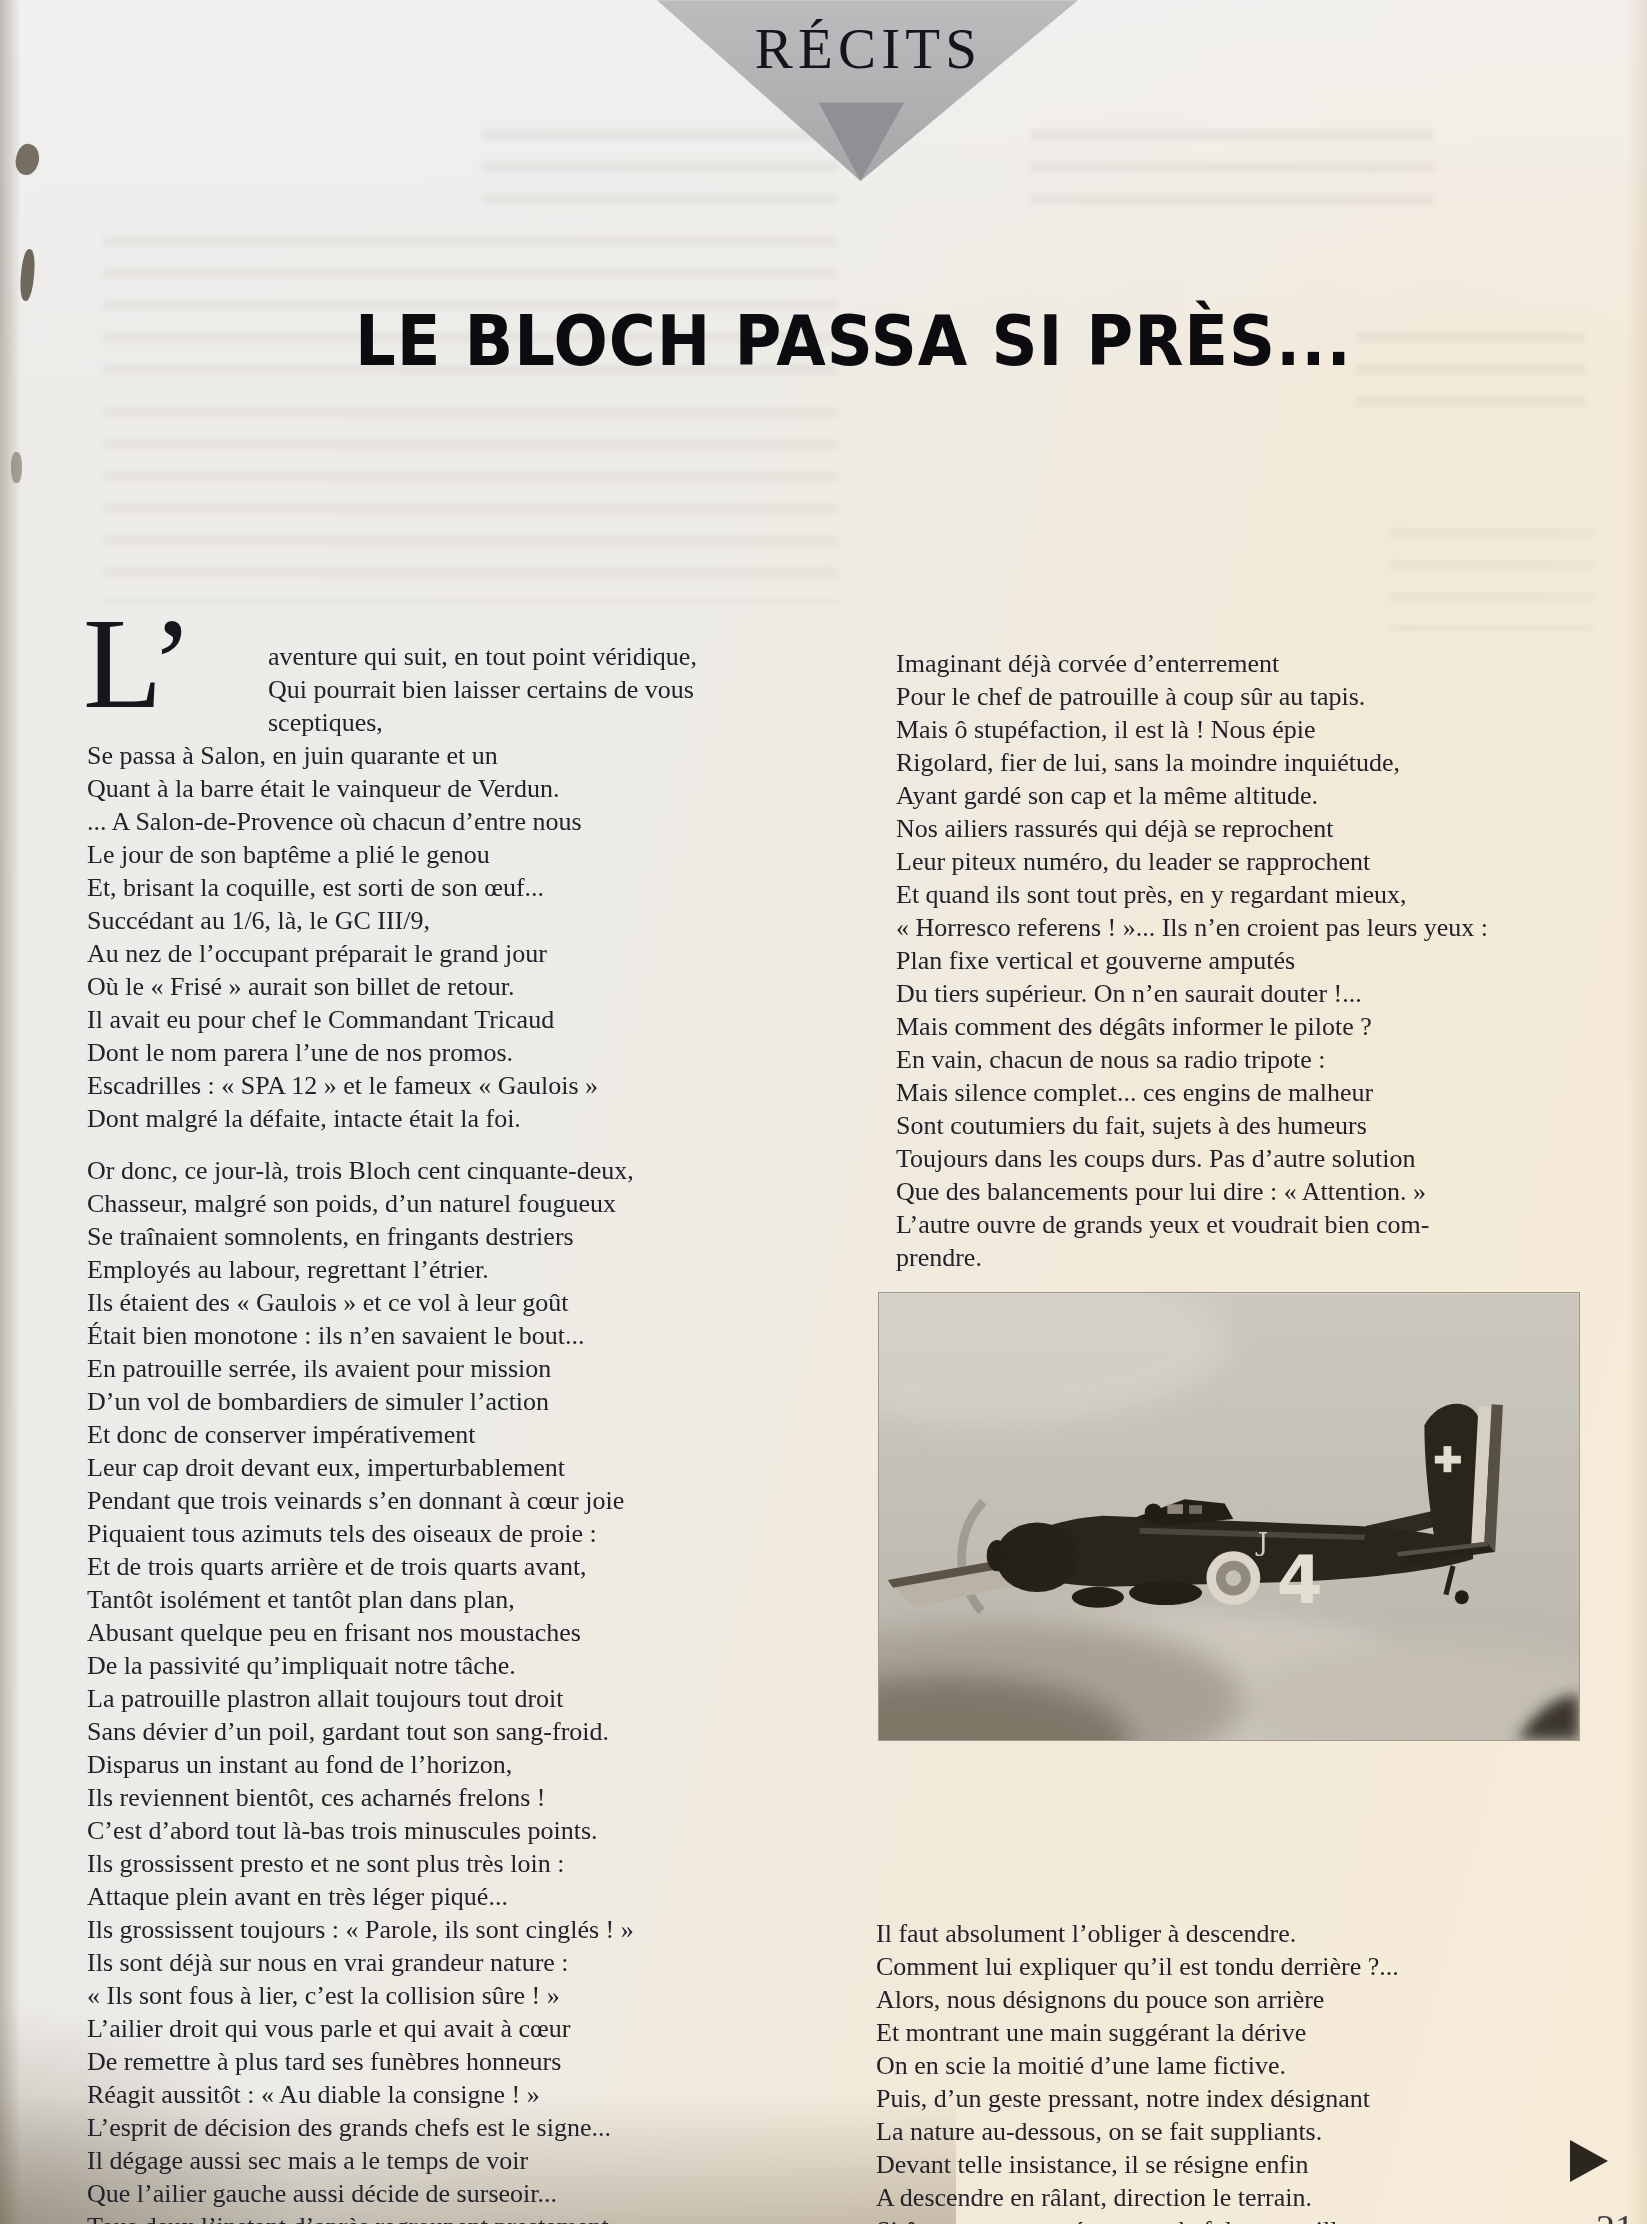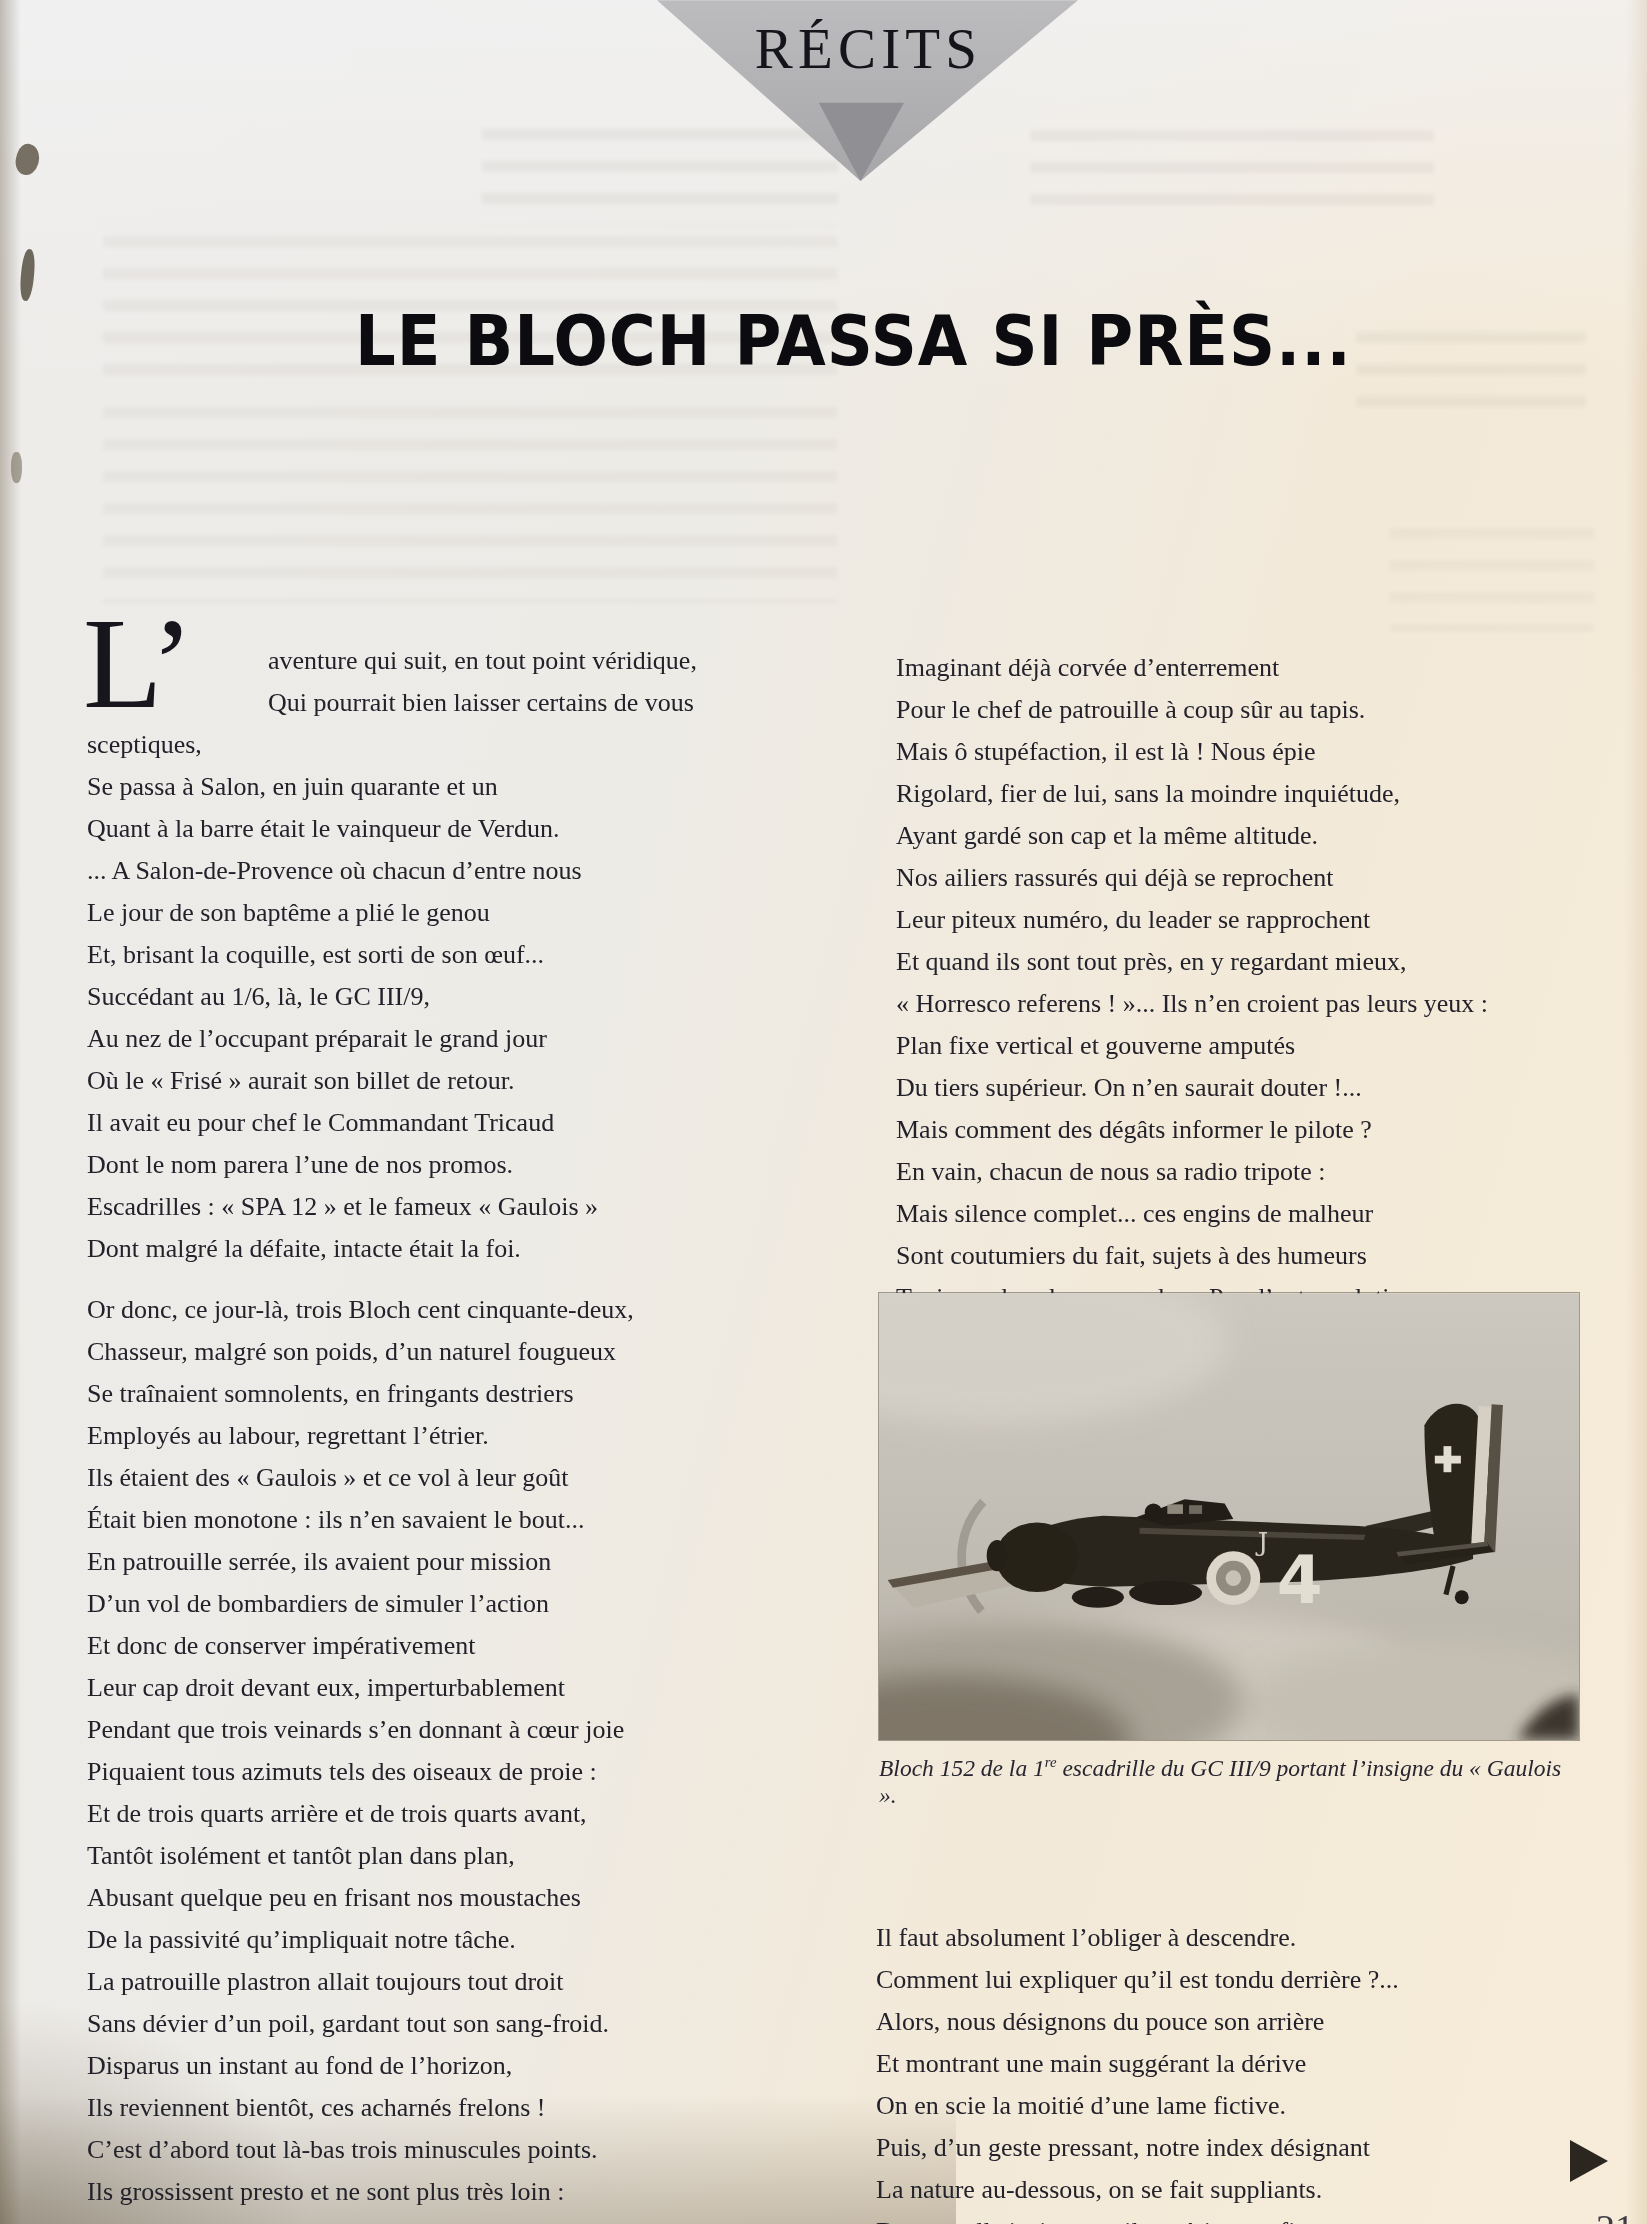--- a/index.html
+++ b/index.html
@@ -39,21 +39,21 @@
   
   .diamond{position:absolute;left:624px;top:0;width:487px;height:196px;}
   .kicker{position:absolute;left:634px;top:15.6px;width:469px;text-align:center;
     font-size:57px;letter-spacing:5.2px;color:#14141b;font-weight:normal;}
   .title{position:absolute;left:355px;top:301px;width:991px;
     font-family:"DejaVu Sans", sans-serif;font-weight:bold;font-size:64px;
     letter-spacing:0.9px;color:#0c0c10;transform:scaleY(1.08);transform-origin:top left;white-space:nowrap;}
   .author{position:absolute;left:1121px;top:466px;width:474px;text-align:right;
     font-style:italic;font-size:32px;color:#1c1b24;}
   
-  .poem{margin:0;font-size:26px;line-height:42px;white-space:pre-line;color:#23222b;}
+  .poem{margin:0;font-size:26px;line-height:33px;white-space:pre-line;color:#23222b;}
   .leftcol{position:absolute;left:87px;top:640px;width:763px;}
   .dropfloat{float:left;width:181px;height:70px;}
   .stanza2{margin-top:19px;}
   .dropcap{position:absolute;left:83px;top:598px;font-size:130px;line-height:1;
     color:#17161d;font-family:"Liberation Serif",serif;}
   .rightcol1{position:absolute;left:876px;top:647px;width:765px;margin-left:20px;}
   .rightcol2{position:absolute;left:876px;top:1917px;width:765px;font-family:Liberation Serif, serif;}
   
   .photo{position:absolute;left:879px;top:1293px;width:700px;height:447px;
     outline:0.9px solid rgba(60,54,44,.45);background:#beb BAB;}
@@ -229,23 +229,20 @@
         <circle cx="671" cy="350" r="8" fill="#0d0b08"></circle>
         <circle cx="408" cy="328" r="31" fill="#dcd8cf"></circle>
         <circle cx="408" cy="328" r="20" fill="#89857c"></circle>
         <circle cx="408" cy="328" r="9" fill="#c6c2b9"></circle>
         <text x="436" y="297" font-family="DejaVu Serif, serif" font-size="30" fill="#cfccc3">J</text>
         <text x="458" y="357" font-family="DejaVu Sans, sans-serif" font-size="76" font-weight="bold" fill="#e4e1d8">4</text>
       </g>
       <rect x="0" y="0" width="806" height="514" fill="rgba(212,192,160,0.10)"></rect>
     </svg>
   </div>
-  <div class="caption">
-    <span>Bloch 152 de la 1</span><sup>re</sup><span> escadrille du GC III/9 portant l’insigne du « Gaulois ».</span>
-  </div>
 
   <div class="rightcol2">
     <p class="poem">Il faut absolument l’obliger à descendre.
 Comment lui expliquer qu’il est tondu derrière ?...
 Alors, nous désignons du pouce son arrière
 Et montrant une main suggérant la dérive
 On en scie la moitié d’une lame fictive.
 Puis, d’un geste pressant, notre index désignant
 La nature au-dessous, on se fait suppliants.
 Devant telle insistance, il se résigne enfin

